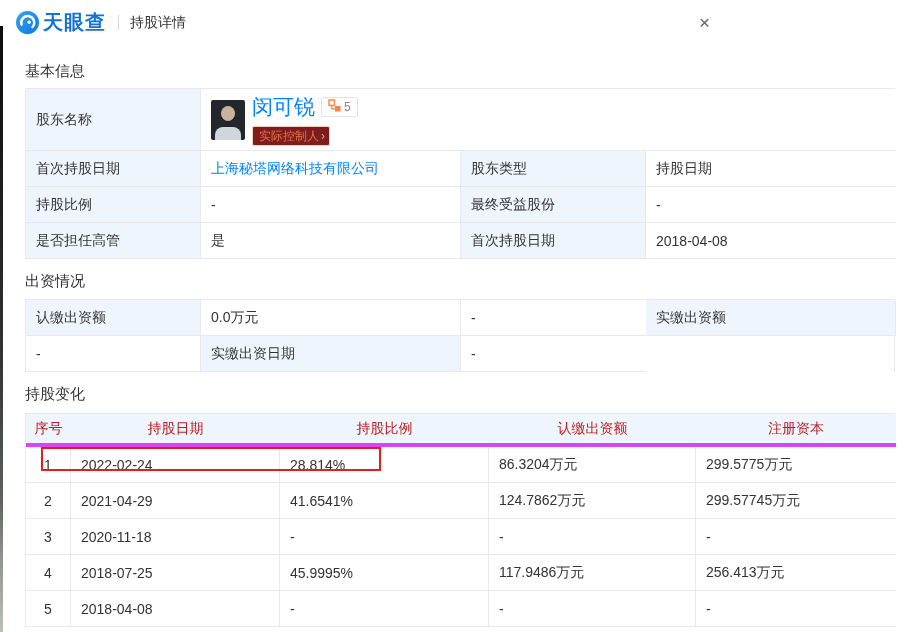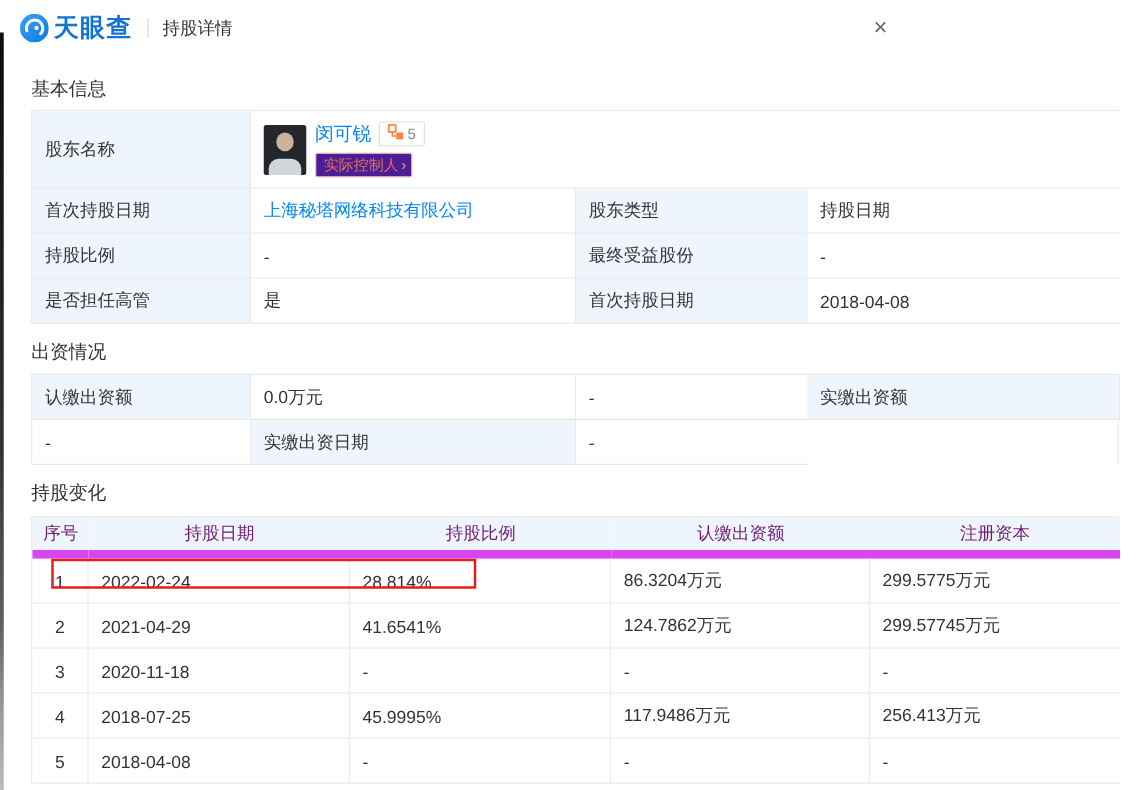--- a/index.html
+++ b/index.html
@@ -49,37 +49,37 @@
 
   a.lnk { color:#0084ff; text-decoration:none; cursor:pointer; }
 
   
   .sh-cell { display:flex; align-items:center; padding:0 0 0 10px; }
   .avatar { width:34px; height:40px; border-radius:2px; background:#23272b; position:relative; overflow:hidden; flex:none; cursor:pointer; }
   .avatar .head { position:absolute; left:50%; top:6px; transform:translateX(-50%); width:14px; height:15px; border-radius:50%; background:#c9b39d; }
   .avatar .body { position:absolute; left:50%; bottom:-3px; transform:translateX(-50%); width:26px; height:16px; border-radius:8px 8px 0 0; background:#cfd6dc; }
   .sh-info { margin-left:7px; display:flex; flex-direction:column; gap:5px; }
   .sh-line1 { display:flex; align-items:center; gap:6px; }
-  .sh-name { font-size:15px; }
+  .sh-name { font-size:21px; }
   .badge {
     display:inline-flex; align-items:center; gap:3px; height:20px; padding:0 6px;
     border:1px solid #e3e3e3; border-radius:2px; background:#fff; cursor:pointer;
     font-size:12px; color:#8a8a8a;
   }
   .tag {
     display:inline-flex; align-items:center; height:20px; padding:0 4px 0 6px;
-    background:#4c1d95; border:1px solid #f3cfb6; border-radius:2px;
+    background:#7f1d1d; border:1px solid #f3cfb6; border-radius:2px;
     font-size:12px; color:#e2734e; cursor:pointer; align-self:flex-start;
   }
   .tag .arr { font-size:12px; margin-left:2px; color:#e2a07e; }
 
   
   .tbl-wrap { position:relative; margin-top:9px; width:870px; }
   .holdings { grid-template-columns:45px 209px 209px 207px 200px; grid-template-rows:33px 36px 36px 36px 36px 36px; margin-top:0; }
-  .hcell { display:flex; align-items:center; justify-content:center; background:#eef5fc; border-bottom:7px solid #d946ef; border-right:none; padding:0; color:#701a75; }
+  .hcell { display:flex; align-items:center; justify-content:center; background:#eef5fc; border-bottom:4px solid #d946ef; border-right:none; padding:0; color:#b91c1c; }
   .seq { justify-content:center; padding-left:0; }
   .red-box {
     position:absolute; left:16px; top:34px; width:340px; height:24px;
     border:2px solid #e02020; z-index:2; pointer-events:none;
   }
 </style>
 </head>
 <body>
 
 <div class="modal">

